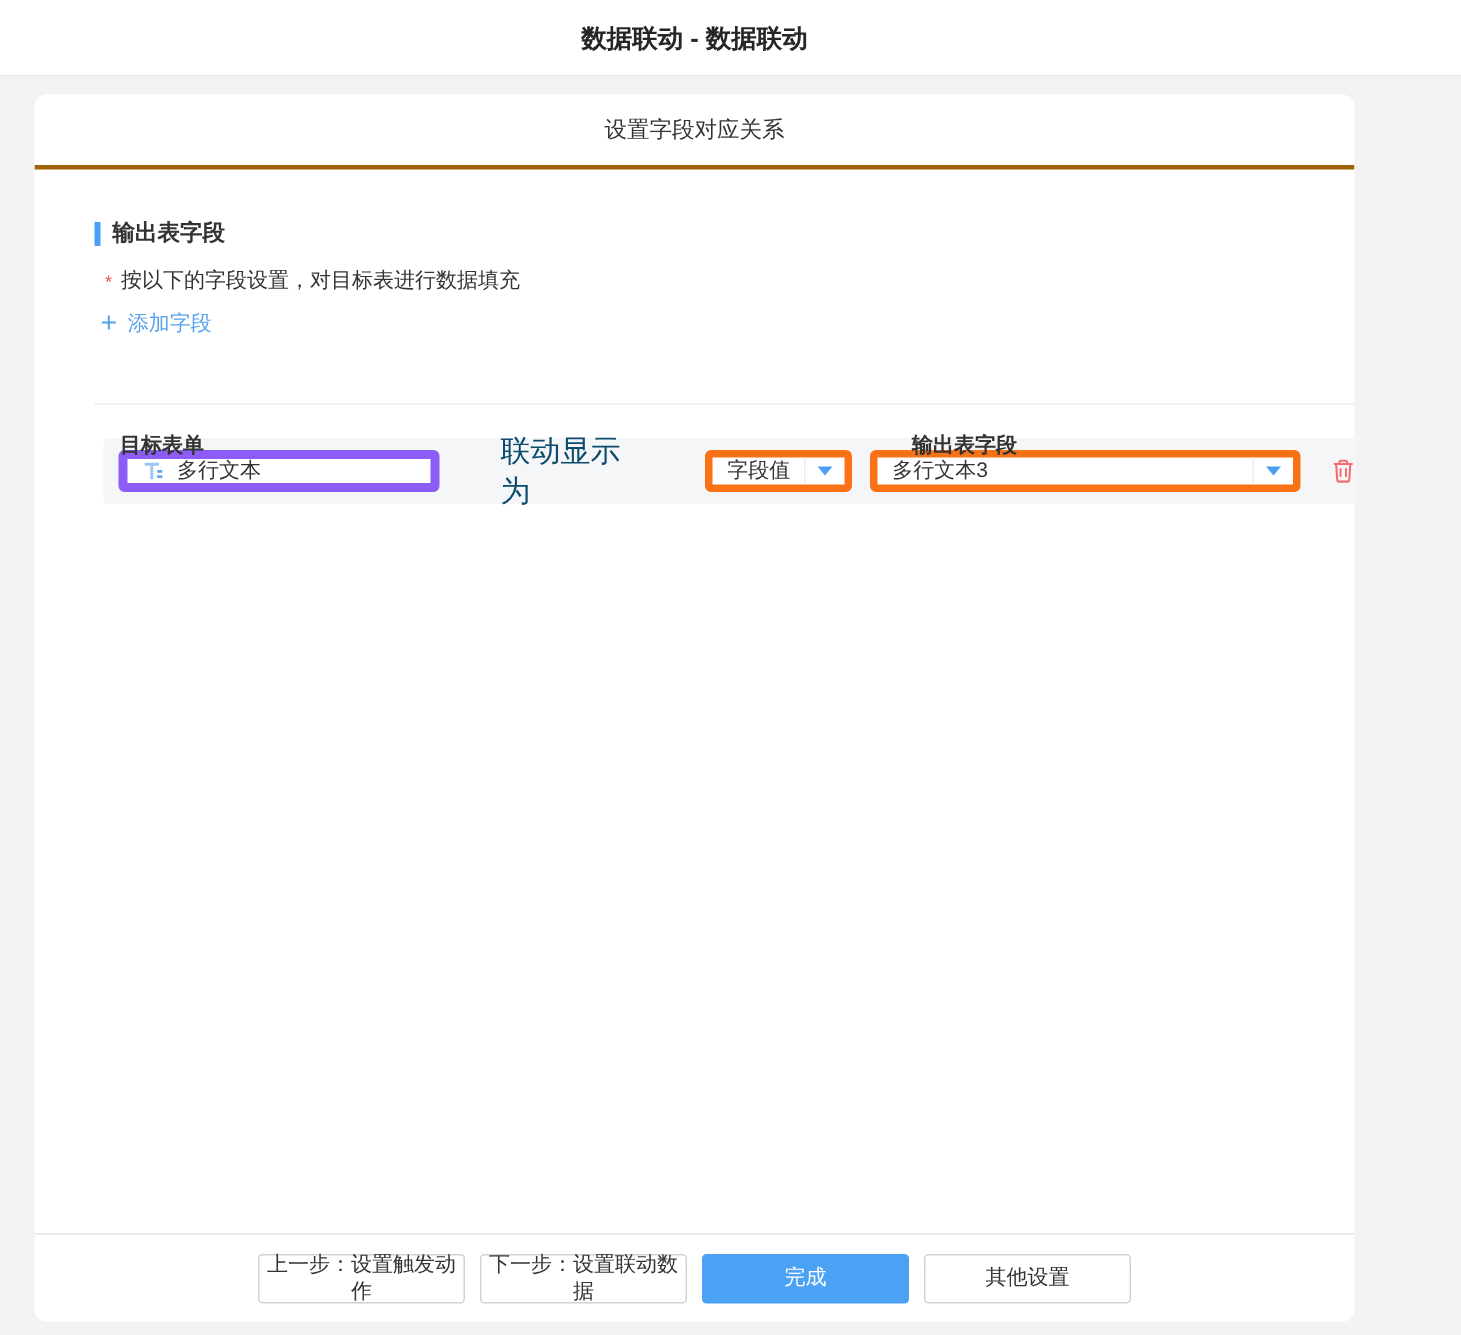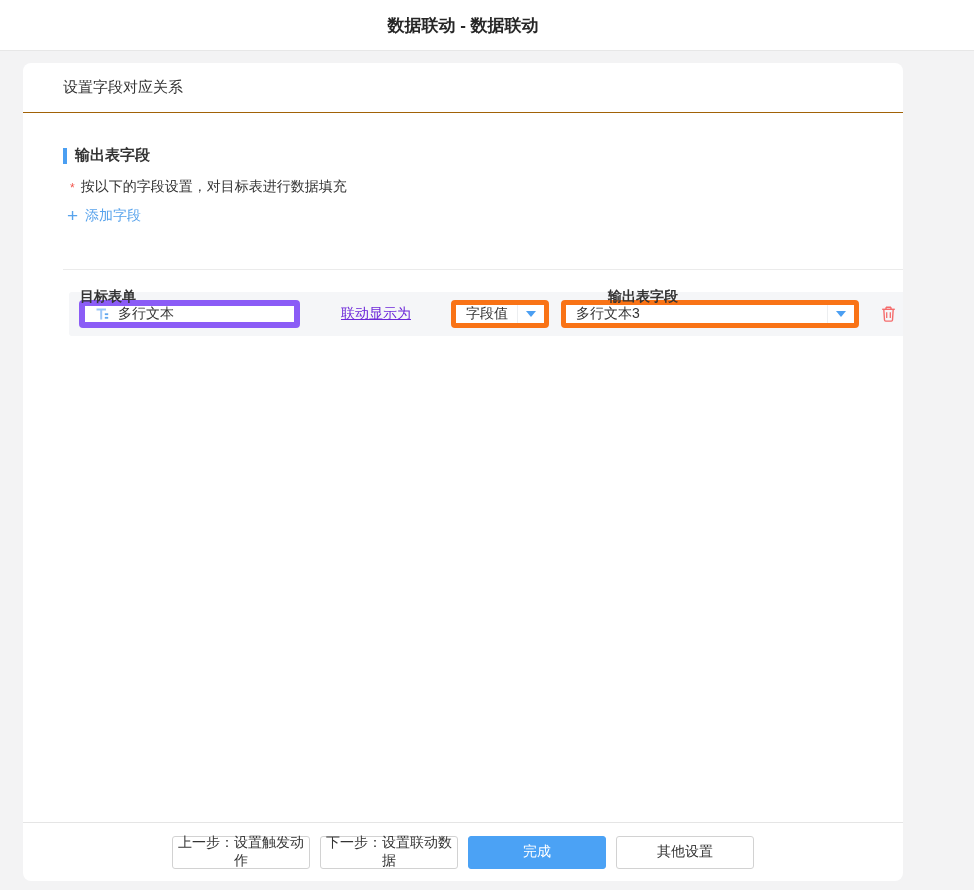--- a/index.html
+++ b/index.html
@@ -7,22 +7,22 @@
   body { background:#f3f3f4; font-family:"Liberation Sans","DejaVu Sans",sans-serif; color:#333; }
 
   .topbar { height:51px; background:#fff; border-bottom:1px solid #e7e7e7;
     display:flex; align-items:center; justify-content:center;
     padding-left:23px; padding-right:71px; }
   .topbar-title { font-size:17px; font-weight:700; color:#262626; }
 
   .card { margin:12px 0 0 23px; width:880px; height:818px; background:#fff;
     border-radius:8px; display:flex; flex-direction:column; overflow:hidden; }
 
-  .card-header { height:50px; flex-shrink:0; border-bottom:1px solid #a16207;
-    display:flex; align-items:center; padding:0 40px; font-size:15px; color:#333; }
+  .card-header { height:50px; flex-shrink:0; border-bottom:3px solid #a16207;
+    display:flex; align-items:center; padding:0 40px; font-size:15px; color:#333;justify-content:center; }
 
   .card-body { flex:1; padding:0 20px 0 40px; position:relative; }
 
   .section-title { margin-top:33px; display:flex; align-items:center; }
   .blue-bar { width:4px; height:16px; background:#4b9ff2; margin-right:8px; }
   .section-title-text { font-size:15px; font-weight:700; color:#333; }
 
   .desc { margin-top:13px; padding-left:7px; font-size:14px; color:#333;
     display:flex; align-items:center; }
   .asterisk { color:#f2564d; font-size:12px; margin-right:6px; margin-top:2px; }
@@ -38,21 +38,21 @@
   .col-output { left:545px; }
 
   .field-row { margin-left:6px; margin-top:22px; width:837px; height:44px;
     background:#f5f6f8; border-radius:3px; display:flex; align-items:center; }
 
   .field-input { margin-left:10px; width:221px; height:28px; background:#fff;
     border:6px solid #8b5cf6; border-radius:4px; display:flex; align-items:center;
     padding:0 9px; font-size:14px; color:#333; }
   .field-type-icon { margin-right:8px; flex-shrink:0; display:flex; }
 
-  .relation-label { margin-left:41px; font-size:14px; color:#6d28d9;text-decoration:underline; }
+  .relation-label { margin-left:41px; font-size:20px; color:#0c4a6e; }
 
   .select { background:#fff; border:5px solid #f97316; border-radius:4px; height:28px;
     display:flex; align-items:stretch; cursor:pointer; }
   .select .value { flex:1; display:flex; align-items:center; padding:0 10px;
     font-size:14px; color:#333; white-space:nowrap; overflow:hidden; }
   .caret-seg { width:27px; border-left:1px solid #eceef0; display:flex;
     align-items:center; justify-content:center; flex-shrink:0; }
   .caret { width:0; height:0; border-left:5px solid transparent;
     border-right:5px solid transparent; border-top:6px solid #4b9ff2; }
   .select-mode { margin-left:40px; width:98px; }

